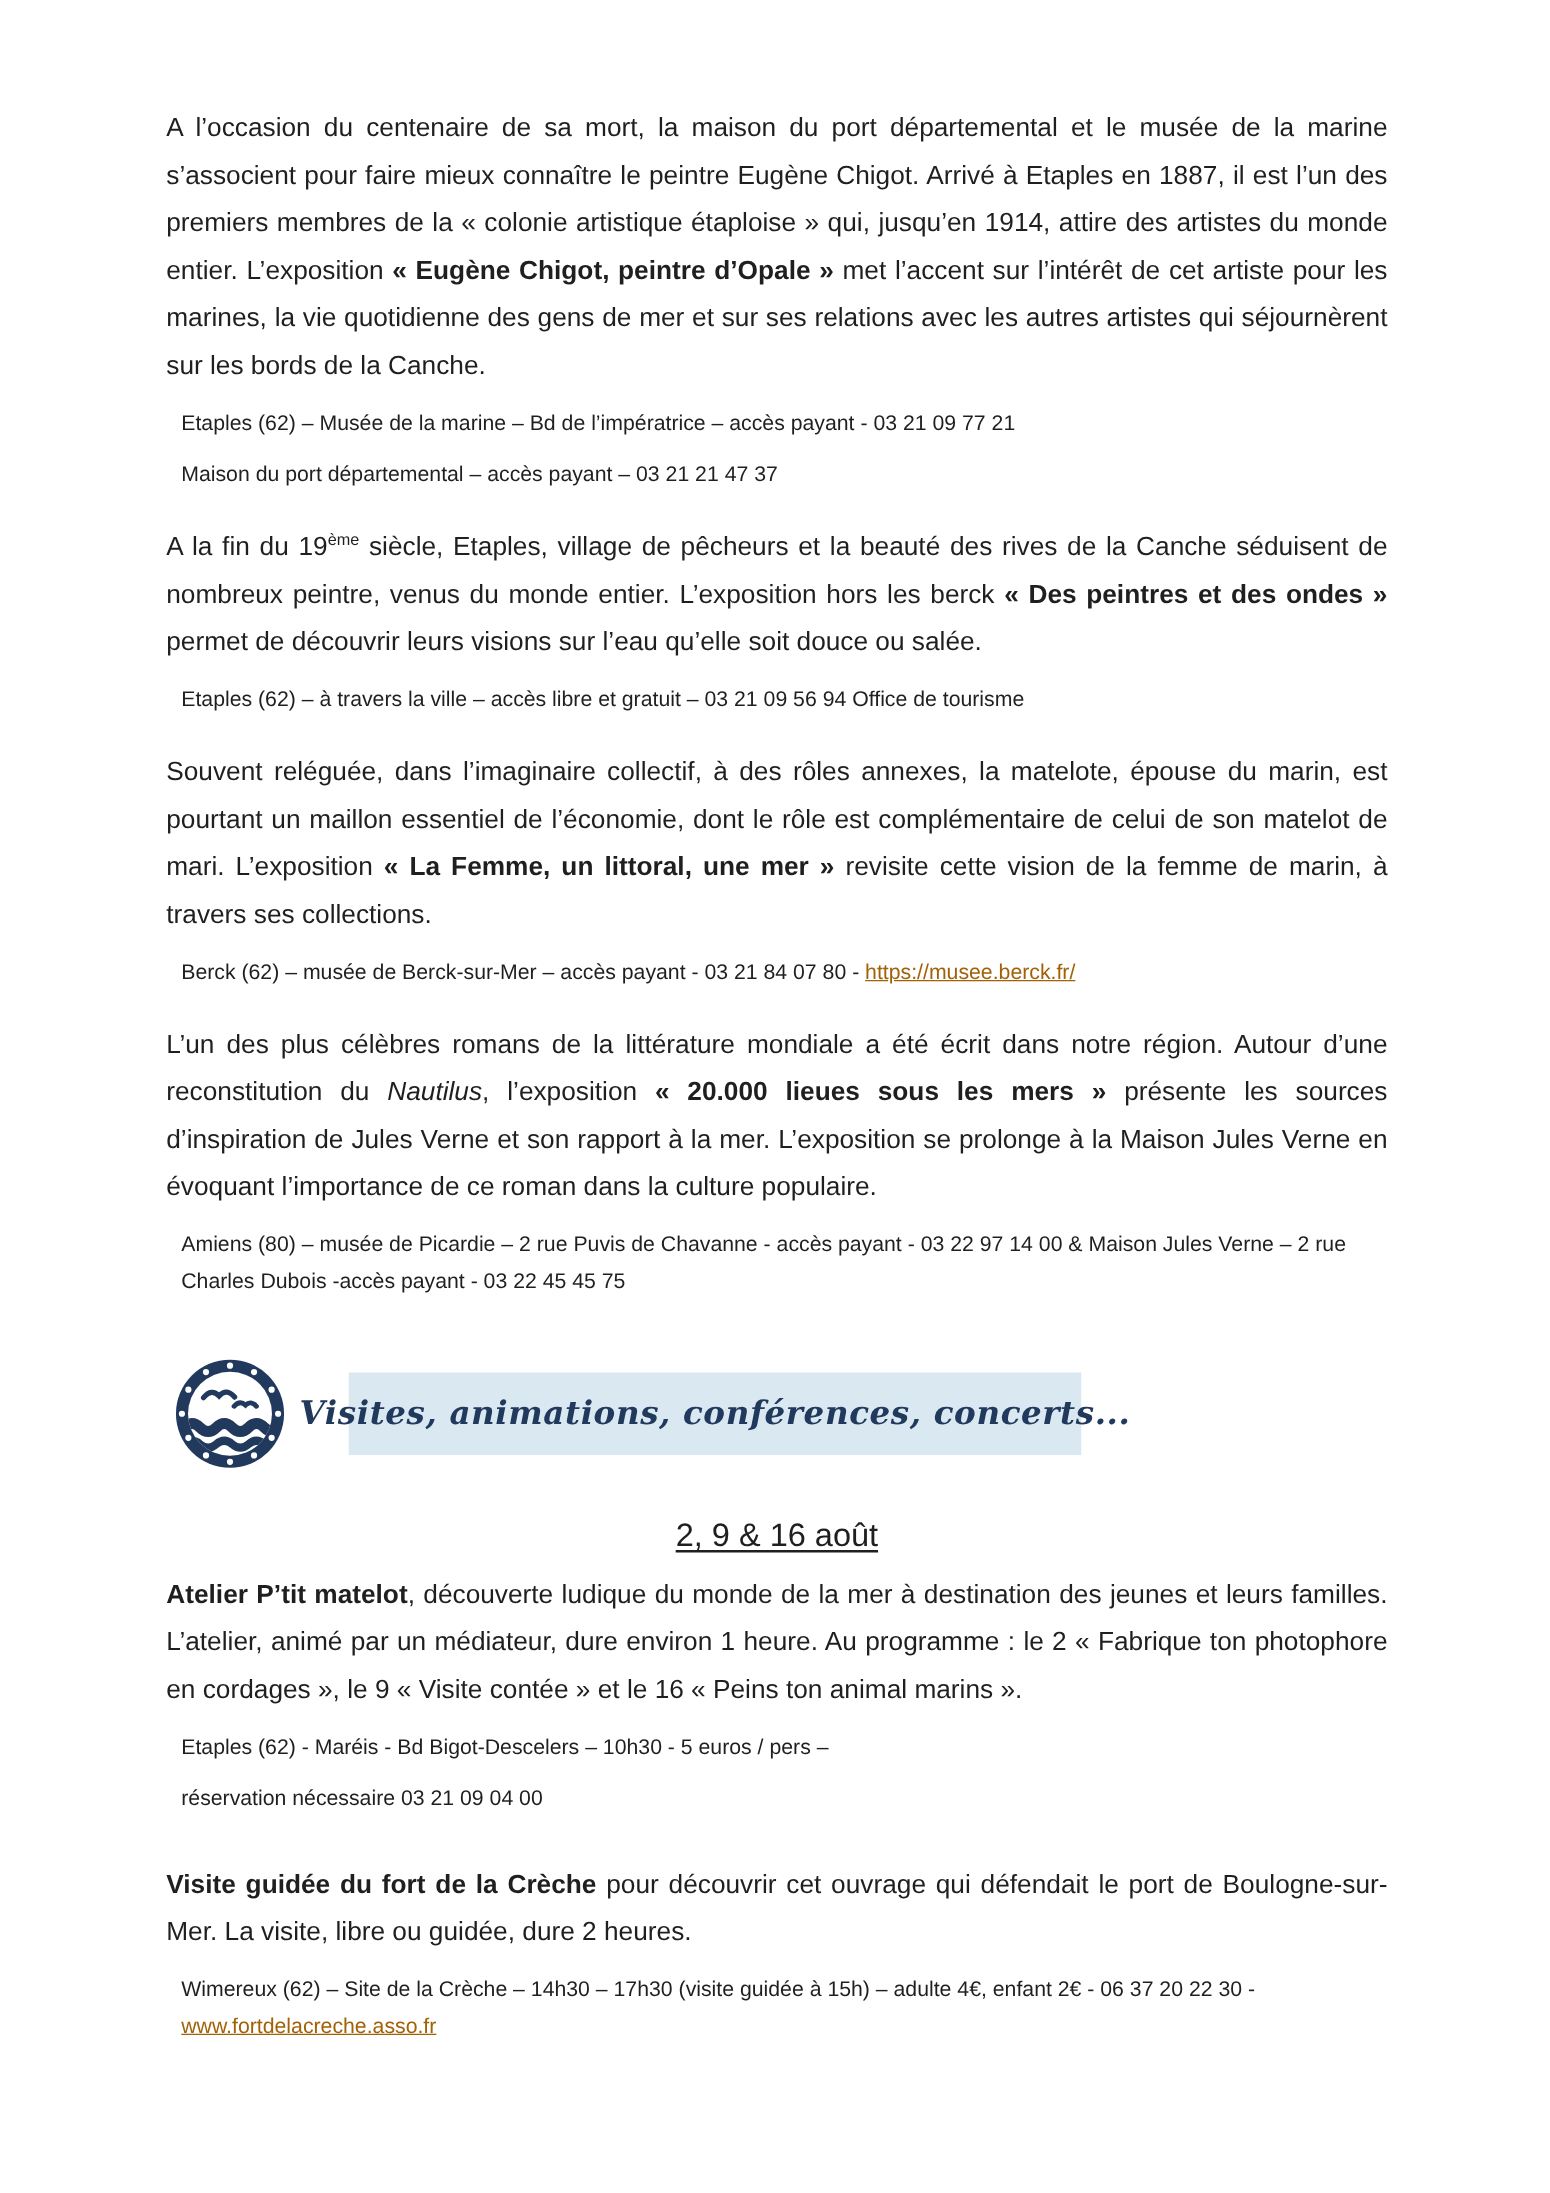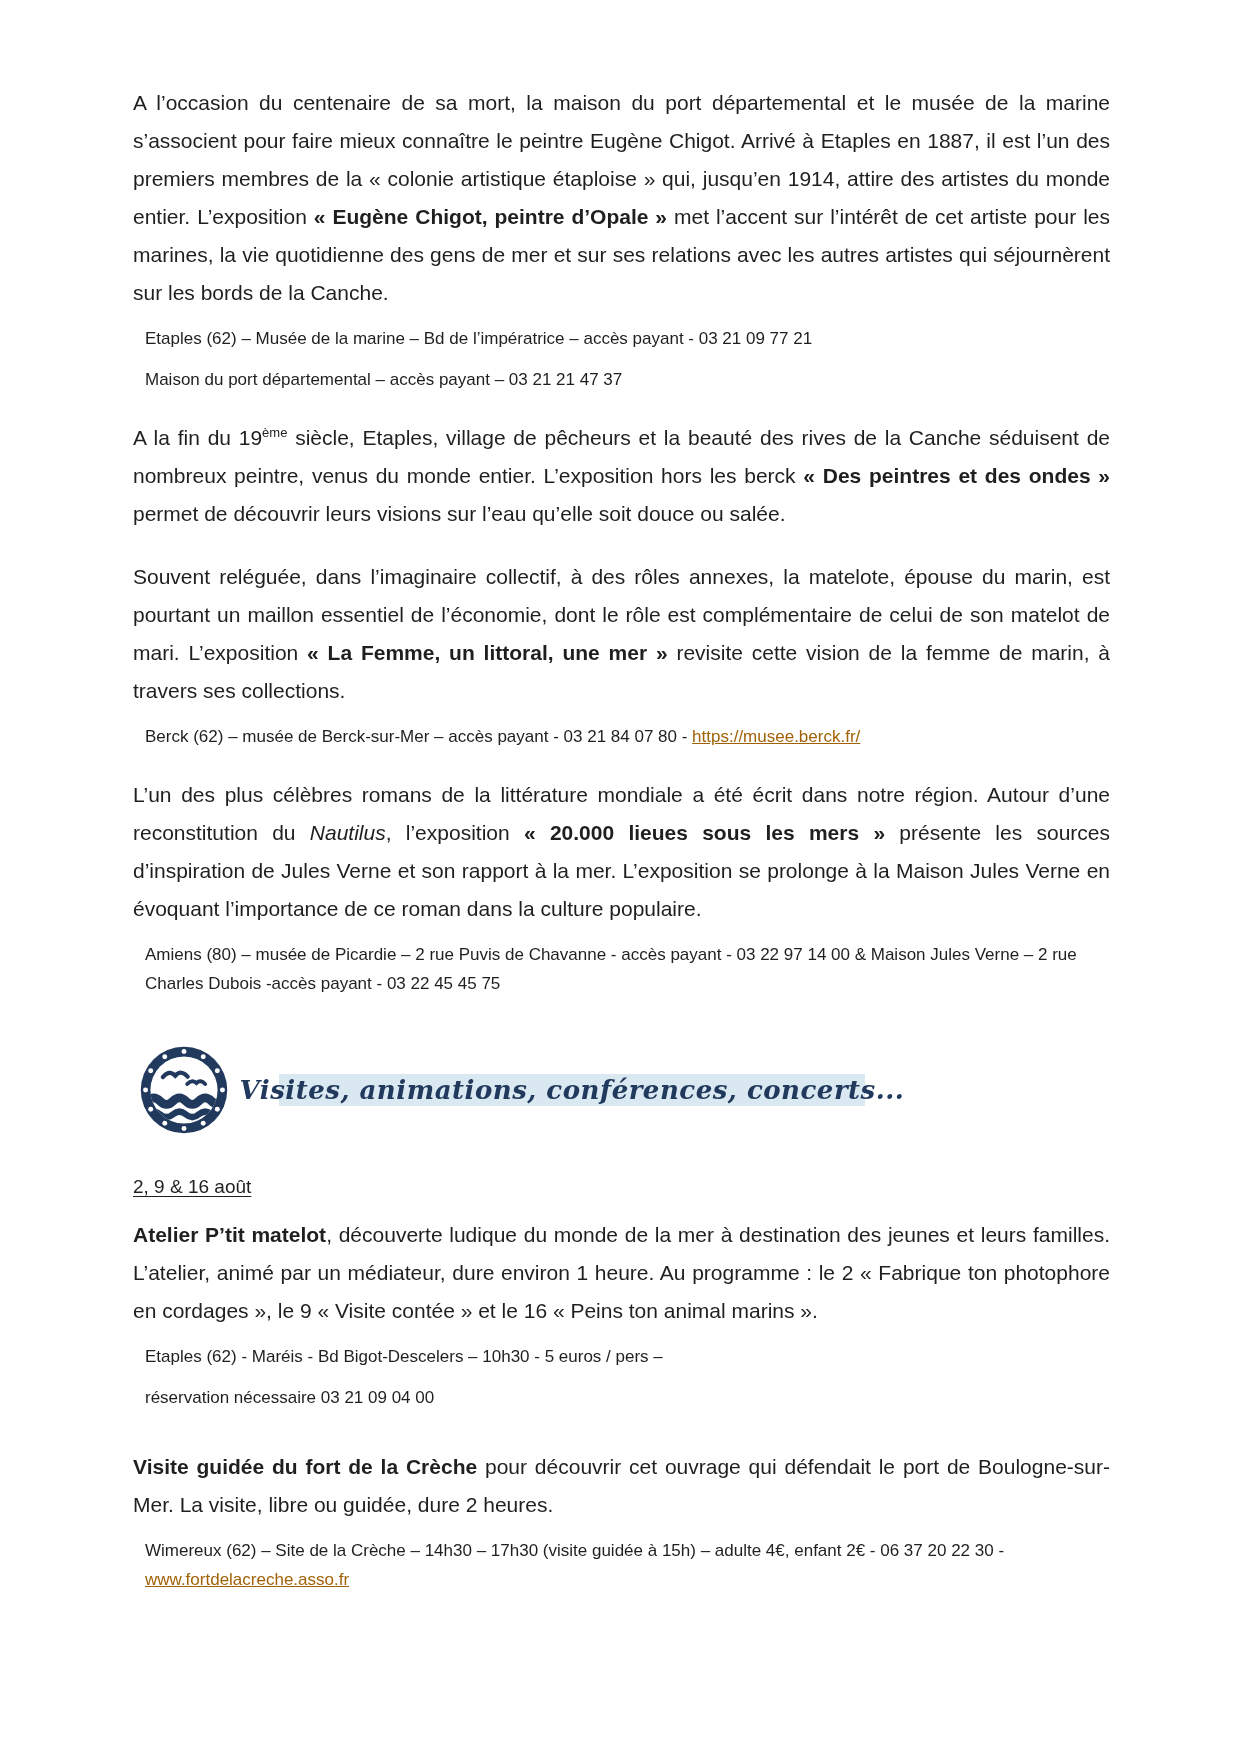--- a/index.html
+++ b/index.html
@@ -33,59 +33,61 @@
   .article:last-of-type{margin-bottom:0;}
   a.link{color:#a16207;text-decoration:underline;cursor:pointer;}
   .banner-row{
     display:flex;
     align-items:center;
     margin:46px 0 36px 0;
   }
   .logo{width:92px;height:92px;flex:0 0 auto;margin-left:5px;display:block;}
   .banner-band{
     box-sizing:border-box;
-    width:586px;height:32px;
+    width:586px;height:66px;
     margin-left:49px;
     background:#d9e8f1;
     display:flex;
     align-items:center;
     justify-content:center;
   }
   .banner-title{
     font-family:"DejaVu Serif","Liberation Serif",serif;
     font-style:italic;
     font-weight:700;
     font-size:26px;
     letter-spacing:0.5px;
     color:#20395c;
     white-space:nowrap;
   }
   .event{margin-bottom:36px;}
   .event-date{
-    font-size:19px;
+    font-size:26px;
     line-height:30px;
     text-decoration:underline;
     text-underline-offset:3px;
     margin:0 0 14px 0;
+    text-align:center;
   }
   .event p.body{margin-bottom:2px;}
 </style>
 </head>
 <body>
 
 <div class="page">
 
   <section class="article">
     <p class="body"><span>A l’occasion du centenaire de sa mort, la maison du port départemental et le musée de la marine s’associent pour faire mieux connaître le peintre Eugène Chigot. Arrivé à Etaples en 1887, il est l’un des premiers membres de la « colonie artistique étaploise » qui, jusqu’en 1914, attire des artistes du monde entier. L’exposition </span><b>« Eugène Chigot, peintre d’Opale »</b><span> met l’accent sur l’intérêt de cet artiste pour les marines, la vie quotidienne des gens de mer et sur ses relations avec les autres artistes qui séjournèrent sur les bords de la Canche.</span></p>
     <div class="contact">Etaples (62) – Musée de la marine – Bd de l’impératrice – accès payant - 03 21 09 77 21</div>
     <div class="contact">Maison du port départemental – accès payant – 03 21 21 47 37</div>
   </section>
 
   <section class="article">
     <p class="body"><span>A la fin du 19</span><sup class="sup">ème</sup><span> siècle, Etaples, village de pêcheurs et la beauté des rives de la Canche séduisent de nombreux peintre, venus du monde entier. L’exposition hors les berck </span><b>« Des peintres et des ondes »</b><span> permet de découvrir leurs visions sur l’eau qu’elle soit douce ou salée.</span></p>
+    <div class="contact">Etaples (62) – à travers la ville – accès libre et gratuit – 03 21 09 56 94 Office de tourisme</div>
   </section>
 
   <section class="article">
     <p class="body"><span>Souvent reléguée, dans l’imaginaire collectif, à des rôles annexes, la matelote, épouse du marin, est pourtant un maillon essentiel de l’économie, dont le rôle est complémentaire de celui de son matelot de mari. L’exposition </span><b>« La Femme, un littoral, une mer »</b><span> revisite cette vision de la femme de marin, à travers ses collections.</span></p>
     <div class="contact"><span>Berck (62) – musée de Berck-sur-Mer – accès payant - 03 21 84 07 80 - </span><a class="link" href="#">https://musee.berck.fr/</a></div>
   </section>
 
   <section class="article">
     <p class="body"><span>L’un des plus célèbres romans de la littérature mondiale a été écrit dans notre région. Autour d’une reconstitution du </span><i>Nautilus</i><span>, l’exposition </span><b>« 20.000 lieues sous les mers »</b><span> présente les sources d’inspiration de Jules Verne et son rapport à la mer. L’exposition se prolonge à la Maison Jules Verne en évoquant l’importance de ce roman dans la culture populaire.</span></p>
     <div class="contact">Amiens (80) – musée de Picardie – 2 rue Puvis de Chavanne - accès payant - 03 22 97 14 00 &amp; Maison Jules Verne – 2 rue Charles Dubois -accès payant - 03 22 45 45 75</div>

